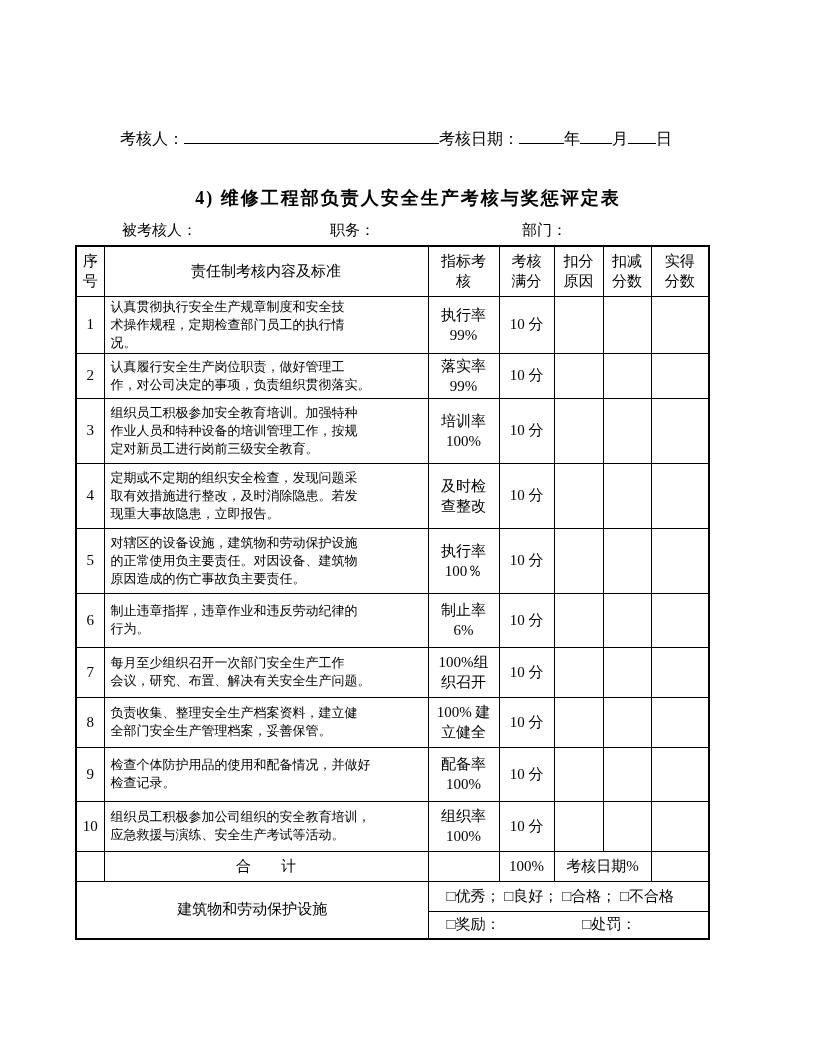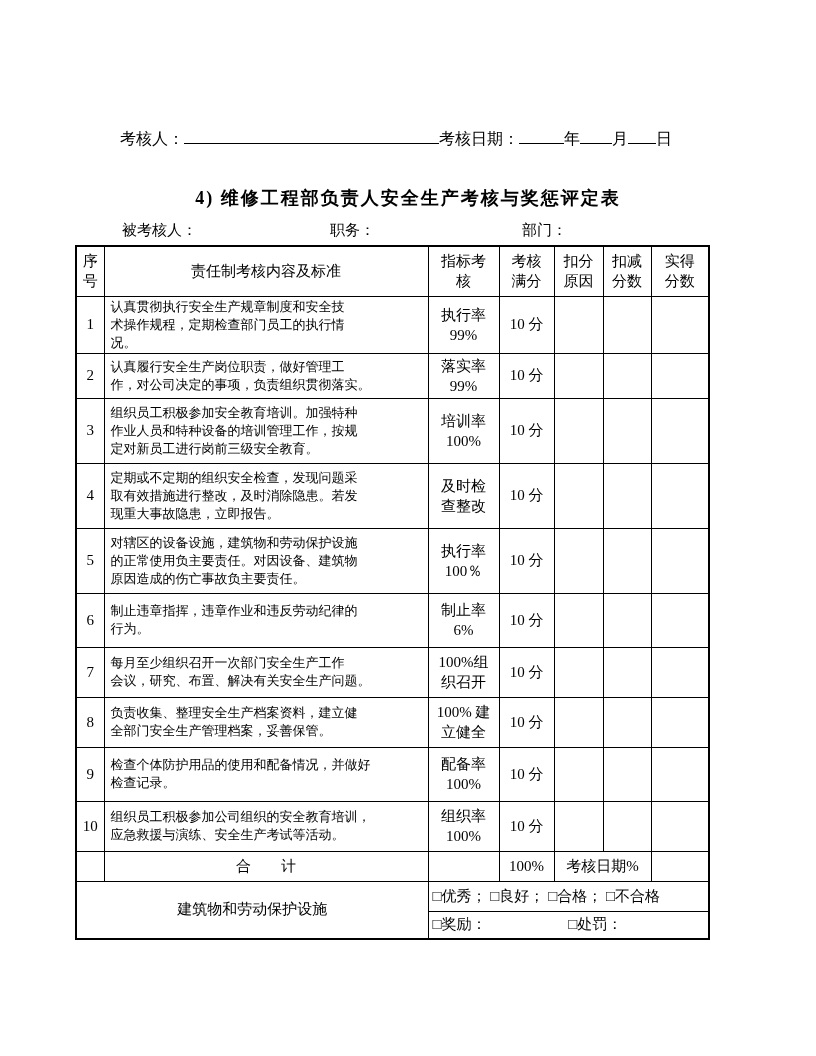--- a/index.html
+++ b/index.html
@@ -52,21 +52,21 @@
     vertical-align:middle;
     font-weight:normal;
     overflow:hidden;
   }
   th.head, td.pre { white-space:pre-line; text-align:center; line-height:20px; }
   td.c { text-align:center; }
   td.content {
     text-align:left; white-space:pre-line;
     padding:1px 6px; line-height:18px; font-size:13px;
   }
-  td.left { text-align:left; padding-left:4px; }
+  td.left { text-align:left; padding-left:18px; }
   tr.rh50 { height:50px; } tr.rh55 { height:55px; } tr.rh45 { height:45px; }
   tr.rh65 { height:65px; } tr.rh54 { height:54px; } tr.rh30 { height:30px; }
   tr.rh28 { height:28px; }
   .cb { display:inline-block; }
   .gap { margin-left:78px; }
 </style>
 </head>
 <body>
 
 <div class="page">

